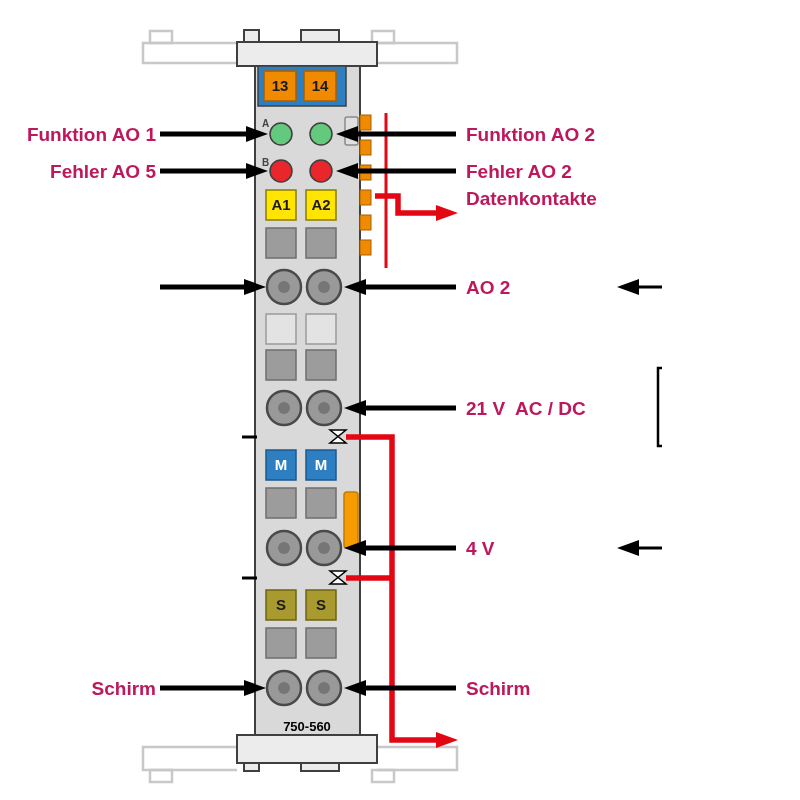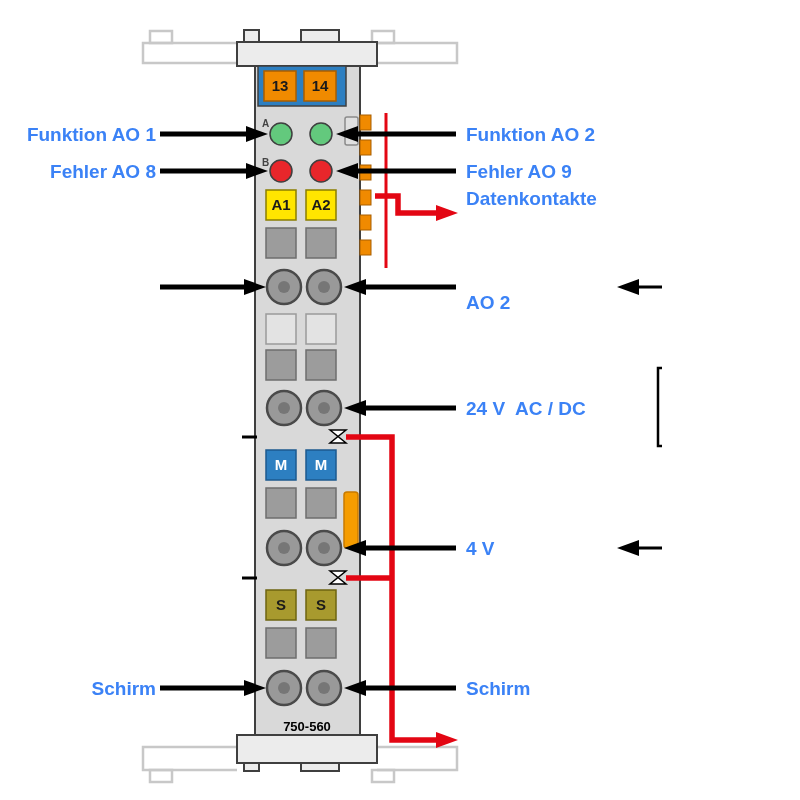--- a/index.html
+++ b/index.html
@@ -2,21 +2,21 @@
 <html><head>
 <meta charset="utf-8">
 <style>
   html,body{margin:0;padding:0;background:#ffffff;}
   .canvas{
     position:relative;width:662px;height:800px;background:#ffffff;
     font-family:"Liberation Sans",sans-serif;overflow:hidden;
   }
   .canvas svg{position:absolute;left:0;top:0;}
   .lbl{
-    position:absolute;font-weight:bold;font-size:19px;color:#3b82f6;
+    position:absolute;font-weight:bold;font-size:19px;color:#be185d;
     transform:translateY(-50%);white-space:pre;line-height:1;
   }
   .lbl.l{left:0;width:156px;text-align:right;}
   .lbl.r{left:466px;text-align:center;}
   .sqtxt{font-family:"Liberation Sans",sans-serif;font-weight:bold;font-size:15px;fill:#1a1a1a;}
   .sqtxt.white{fill:#ffffff;}
   .tiny{font-family:"Liberation Sans",sans-serif;font-weight:bold;font-size:10px;fill:#444;}
   .pn{font-family:"Liberation Sans",sans-serif;font-weight:bold;font-size:13px;fill:#000;}
 </style>
 </head>
@@ -192,24 +192,24 @@
     <rect x="658" y="368" width="64" height="78" stroke-width="2.5" fill="#ffffff"></rect>
     <rect x="679" y="381" width="22" height="52" stroke-width="2.5" fill="#ffffff"></rect>
     <path d="M690,446 V548 H637" stroke-width="3"></path>
     <polygon points="617,548 639,540 639,556" stroke="none" fill="#000"></polygon>
   </g>
 
   <text class="pn" x="307" y="731" text-anchor="middle">750-560</text>
 </svg>
 
 <div class="lbl l" style="top:134px">Funktion AO 1</div>
-<div class="lbl l" style="top:171px">Fehler AO 8</div>
+<div class="lbl l" style="top:171px">Fehler AO 5</div>
 <div class="lbl l" style="top:688px">Schirm</div>
 
 <div class="lbl r" style="top:134px">Funktion AO 2</div>
-<div class="lbl r" style="top:171px">Fehler AO 9</div>
+<div class="lbl r" style="top:171px">Fehler AO 2</div>
 <div class="lbl r" style="top:198px">Datenkontakte</div>
-<div class="lbl r" style="top:302px">AO 2</div>
-<div class="lbl r" style="top:408px">24 V  AC / DC</div>
+<div class="lbl r" style="top:287px">AO 2</div>
+<div class="lbl r" style="top:408px">21 V  AC / DC</div>
 <div class="lbl r" style="top:548px">4 V</div>
 <div class="lbl r" style="top:688px">Schirm</div>
 
 </div>
 
 </body></html>

